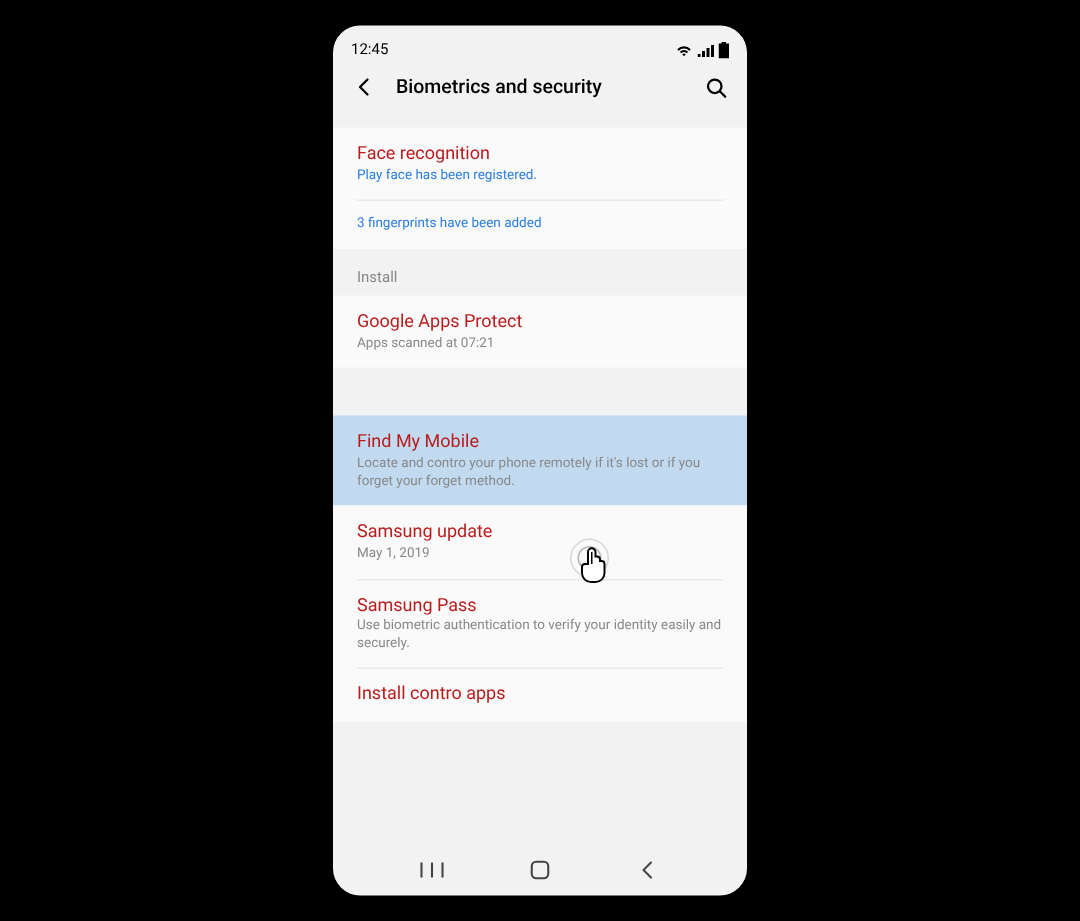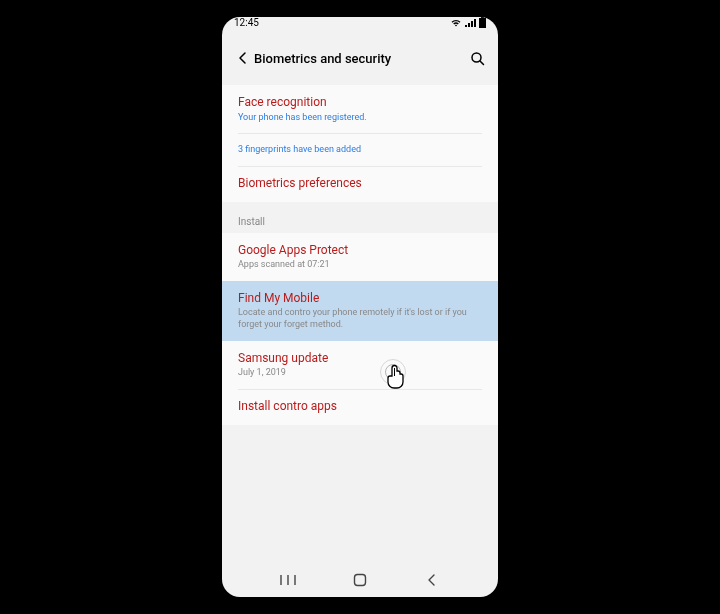--- a/index.html
+++ b/index.html
@@ -16,37 +16,38 @@
     width: 276px;
     height: 580px;
     background: #f2f2f2;
     border-radius: 18px;
     overflow: hidden;
     position: relative;
   }
   .status-bar {
     height: 22px;
     display: flex;
-    align-items: flex-start;
+    align-items: flex-end;
     justify-content: space-between;
     padding: 0 12px;
     font-size: 10px;
     color: #000;
   }
   .status-icons {
     display: flex;
     align-items: center;
     gap: 3px;
   }
   .status-icons svg { display: block; }
   .header {
     display: flex;
     align-items: center;
     height: 38px;
     padding: 0 10px;
+    gap: 10px;
   }
   .header .title {
     flex: 1;
     font-size: 13px;
     font-weight: 500;
     color: #000;
   }
   .icon-btn {
     width: 22px;
     height: 22px;
@@ -69,20 +70,21 @@
     content: "";
     position: absolute;
     left: 16px;
     right: 16px;
     top: 0;
     height: 1px;
     background: #e8e8e8;
   }
   .row.highlight {
     background: #c2daf0;
+    margin-top: 32px;
   }
   .row.highlight::before,
   .row.highlight + .row::before { display: none; }
   .row .label {
     font-size: 12px;
     color: #b91c1c;
     line-height: 1.3;
   }
   .row .sub {
     font-size: 9px;
@@ -175,48 +177,49 @@
         </svg>
     </div>
   </div>
 
   <div class="list">
 
     <div class="group-divider"></div>
 
     <div class="row">
       <div class="label">Face recognition</div>
-      <div class="sub blue">Your phone has been registered.</div>
+      <div class="sub blue">Play face has been registered.</div>
     </div>
 
     <div class="row">
       <div class="sub blue">3 fingerprints have been added</div>
     </div>
 
-    <div class="row">
-      <div class="label">Biometrics preferences</div>
-    </div>
 
     <div class="section-header">Install</div>
 
     <div class="row">
       <div class="label">Google Apps Protect</div>
       <div class="sub">Apps scanned at 07:21</div>
     </div>
 
     <div class="row highlight">
       <div class="label">Find My Mobile</div>
       <div class="sub">Locate and contro your phone remotely if it's lost or if you forget your forget method.</div>
     </div>
 
     <div class="row">
       <div class="label">Samsung update</div>
-      <div class="sub">July 1, 2019</div>
-    </div>
-
+      <div class="sub">May 1, 2019</div>
+    </div>
+
+    <div class="row">
+      <div class="label">Samsung Pass</div>
+      <div class="sub">Use biometric authentication to verify your identity easily and securely.</div>
+    </div>
 
     <div class="row">
       <div class="label">Install contro apps</div>
     </div>
 
   </div>
 
   <div class="nav-bar">
     <div class="nav-btn">
       <svg width="16" height="12" viewBox="0 0 16 12">

